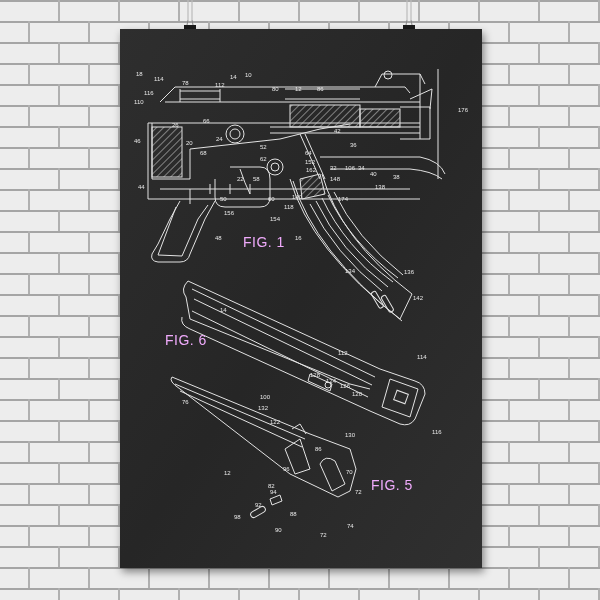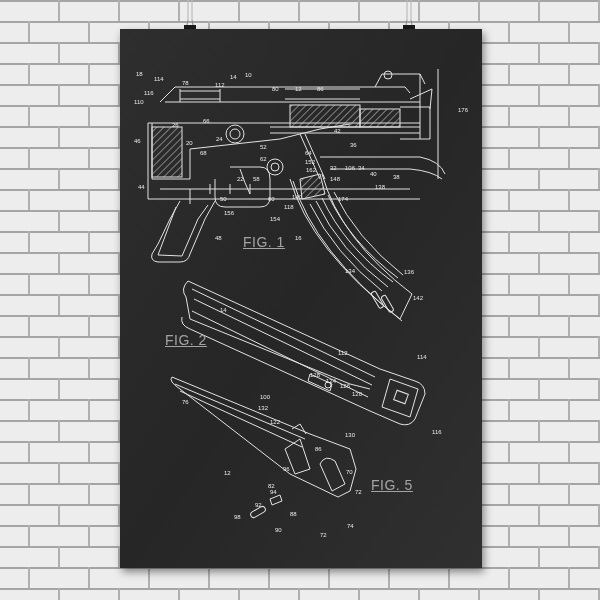--- a/index.html
+++ b/index.html
@@ -2,21 +2,21 @@
 <html><head>
 <meta charset="utf-8">
 <style>
   html, body { margin:0; padding:0; }
   body { width:600px; height:600px; overflow:hidden; position:relative; background:#eeeeee; font-family:"Liberation Sans", sans-serif; }
   .wall { position:absolute; inset:0; }
   .poster { position:absolute; left:120px; top:29px; width:362px; height:539px; background:#2a2a2a;
             box-shadow: 2px 4px 8px rgba(0,0,0,0.45); overflow:hidden; }
   .poster svg { position:absolute; left:0; top:0; }
   .clip { position:absolute; width:14px; height:40px; }
-  .fig-label { position:absolute; color:#a3a3a3; font-size:14px; letter-spacing:0.5px;text-decoration:underline; }
+  .fig-label { position:absolute; color:#f0abfc; font-size:14px; letter-spacing:0.5px; }
 </style>
 </head>
 <body>
 
 <div class="wall">
   <svg width="600" height="600" viewBox="0 0 600 600">
     <defs>
       <pattern id="bricks" width="120" height="42" patternUnits="userSpaceOnUse">
         <rect width="120" height="42" fill="#ededed"></rect>
         <rect x="0" y="0" width="120" height="2" fill="#a5a5a5"></rect>
@@ -210,15 +210,15 @@
       <text x="135" y="478">92</text>
       <text x="114" y="490">98</text>
       <text x="170" y="487">88</text>
       <text x="227" y="499">74</text>
       <text x="155" y="503">90</text>
       <text x="200" y="508">72</text>
     </g>
   </svg>
 
   <div class="fig-label" style="left:123px; top:205px;">FIG. 1</div>
-  <div class="fig-label" style="left:45px; top:303px;">FIG. 2</div>
+  <div class="fig-label" style="left:45px; top:303px;">FIG. 6</div>
   <div class="fig-label" style="left:251px; top:448px;">FIG. 5</div>
 </div>
 
 </body></html>

